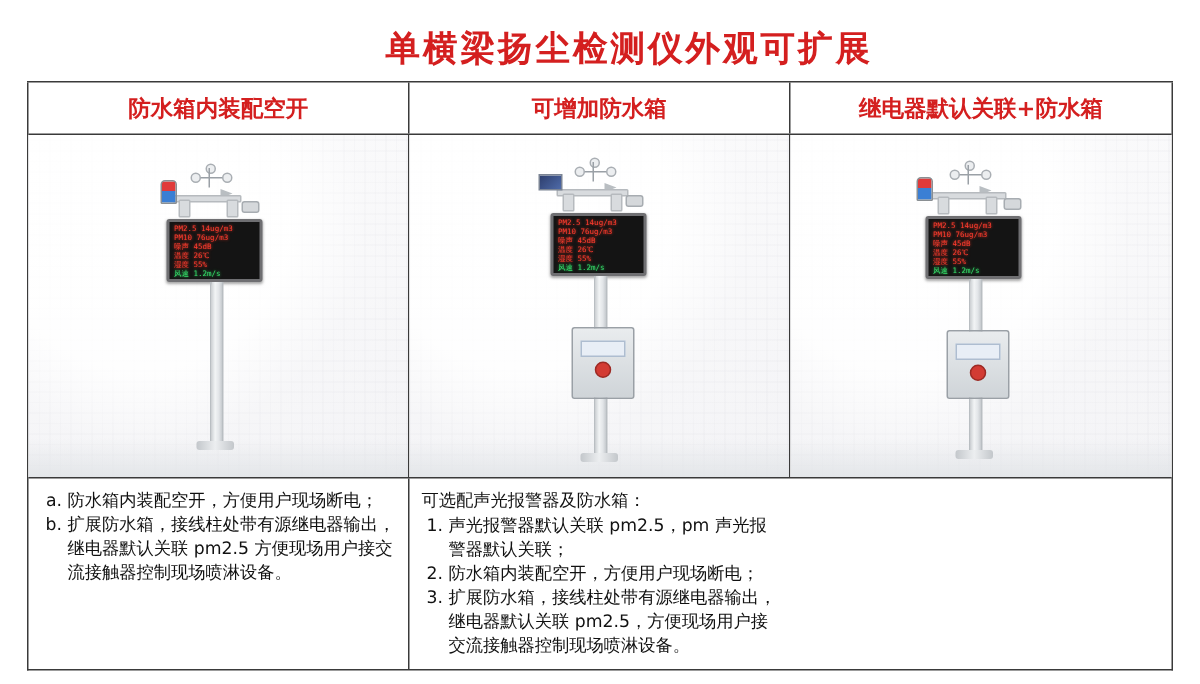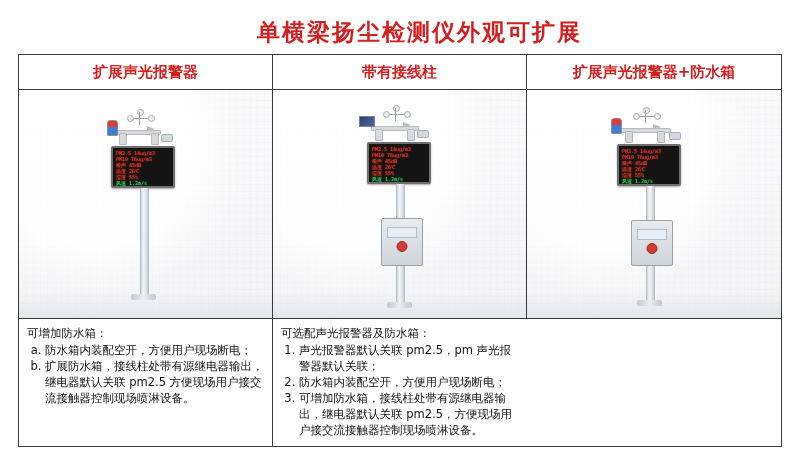--- a/index.html
+++ b/index.html
@@ -241,27 +241,27 @@
 <div class="page">
 
   <div class="title-bar">
     <div class="title-text">单横梁扬尘检测仪外观可扩展</div>
   </div>
 
   <div class="table">
 
     <div class="row row-head">
       <div class="cell col1 head-cell">
-        <span class="head-text">扩展声光报警器</span>
+        <span class="head-text">防水箱内装配空开</span>
       </div>
       <div class="cell col2 head-cell">
-        <span class="head-text">带有接线柱</span>
+        <span class="head-text">可增加防水箱</span>
       </div>
       <div class="cell col3 head-cell">
-        <span class="head-text">扩展声光报警器+防水箱</span>
+        <span class="head-text">继电器默认关联+防水箱</span>
       </div>
     </div>
 
     <div class="row row-img">
 
       <div class="cell col1 img-cell">
         <div class="photo"></div>
         <div class="ground"></div>
 
         <div class="anemometer" style="left:110px; top:22px;">
@@ -355,31 +355,30 @@
           <div class="box-badge" style="top:22px;"></div>
         </div>
         <div class="base" style="left:110px; top:210px; width:25px; height:6px;"></div>
       </div>
     </div>
 
     <div class="row row-desc">
 
 
       <div class="cell col2 desc-cell">
-        <div class="desc-head">可增加防水箱：</div>
         <ol class="desc-list lower-alpha">
           <li>防水箱内装配空开，方便用户现场断电；</li>
           <li>扩展防水箱，接线柱处带有源继电器输出，继电器默认关联 pm2.5 方便现场用户接交流接触器控制现场喷淋设备。</li>
         </ol>
       </div>
 
       <div class="cell col3 desc-cell">
         <div class="desc-head">可选配声光报警器及防水箱：</div>
         <ol class="desc-list decimal">
           <li>声光报警器默认关联 pm2.5，pm 声光报警器默认关联；</li>
           <li>防水箱内装配空开，方便用户现场断电；</li>
-          <li>可增加防水箱，接线柱处带有源继电器输出，继电器默认关联 pm2.5，方便现场用户接交流接触器控制现场喷淋设备。</li>
+          <li>扩展防水箱，接线柱处带有源继电器输出，继电器默认关联 pm2.5，方便现场用户接交流接触器控制现场喷淋设备。</li>
         </ol>
       </div>
     </div>
 
   </div>
 </div>
 
 </body></html>

